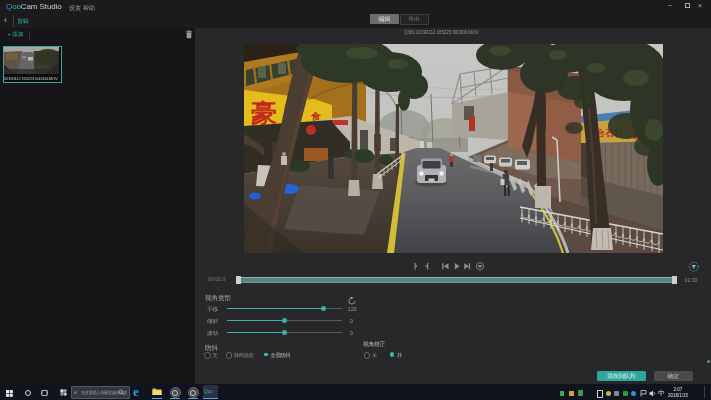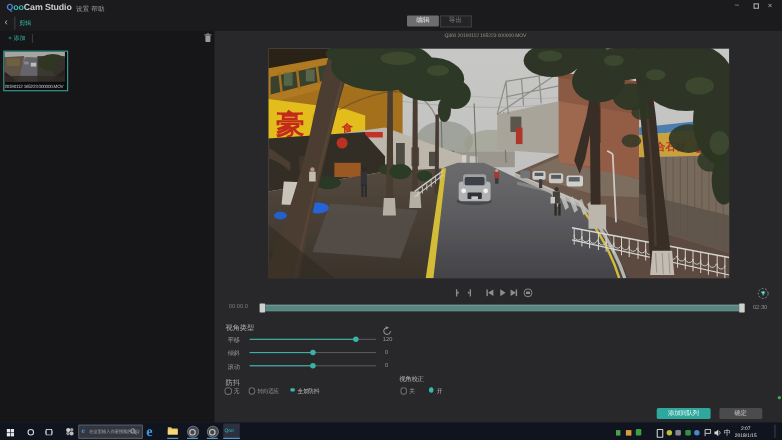--- a/index.html
+++ b/index.html
@@ -4,21 +4,21 @@
 <style>
   html,body{margin:0;padding:0;}
   body{width:711px;height:400px;overflow:hidden;position:relative;
        font-family:"Liberation Sans",sans-serif;background:#28282a;}
   .abs{position:absolute;}
 </style>
 </head>
 <body>
 
 <div class="abs" style="left:0;top:0;width:711px;height:28px;background:#1b1b1d;"></div>
-<div class="abs" style="left:6px;top:2px;font-size:8px;font-weight:bold;letter-spacing:-0.1px;">
+<div class="abs" style="left:6px;top:2px;font-size:8px;font-weight:normal;letter-spacing:-0.1px;">
   <span style="color:#4f86d8;">Q</span><span style="color:#35b9b0;">oo</span><span style="color:#c9cccc;">Cam Studio</span>
 </div>
 <div class="abs" style="left:69px;top:4px;font-size:6px;color:#9a9a9a;">设置</div>
 <div class="abs" style="left:83px;top:4px;font-size:6px;color:#9a9a9a;">帮助</div>
 <div class="abs" style="left:668px;top:1px;font-size:7px;color:#b0b0b0;">–</div>
 <div class="abs" style="left:685px;top:2.5px;width:3.2px;height:3.2px;border:0.6px solid #a8a8a8;"></div>
 <div class="abs" style="left:698px;top:1.5px;font-size:7px;color:#b0b0b0;">×</div>
 
 <div class="abs" style="left:4px;top:16px;width:8px;height:9px;color:#c0c0c0;font-size:9px;line-height:8px;">‹</div>
 <div class="abs" style="left:12.5px;top:15px;width:1px;height:12px;background:#3e3e40;"></div>

